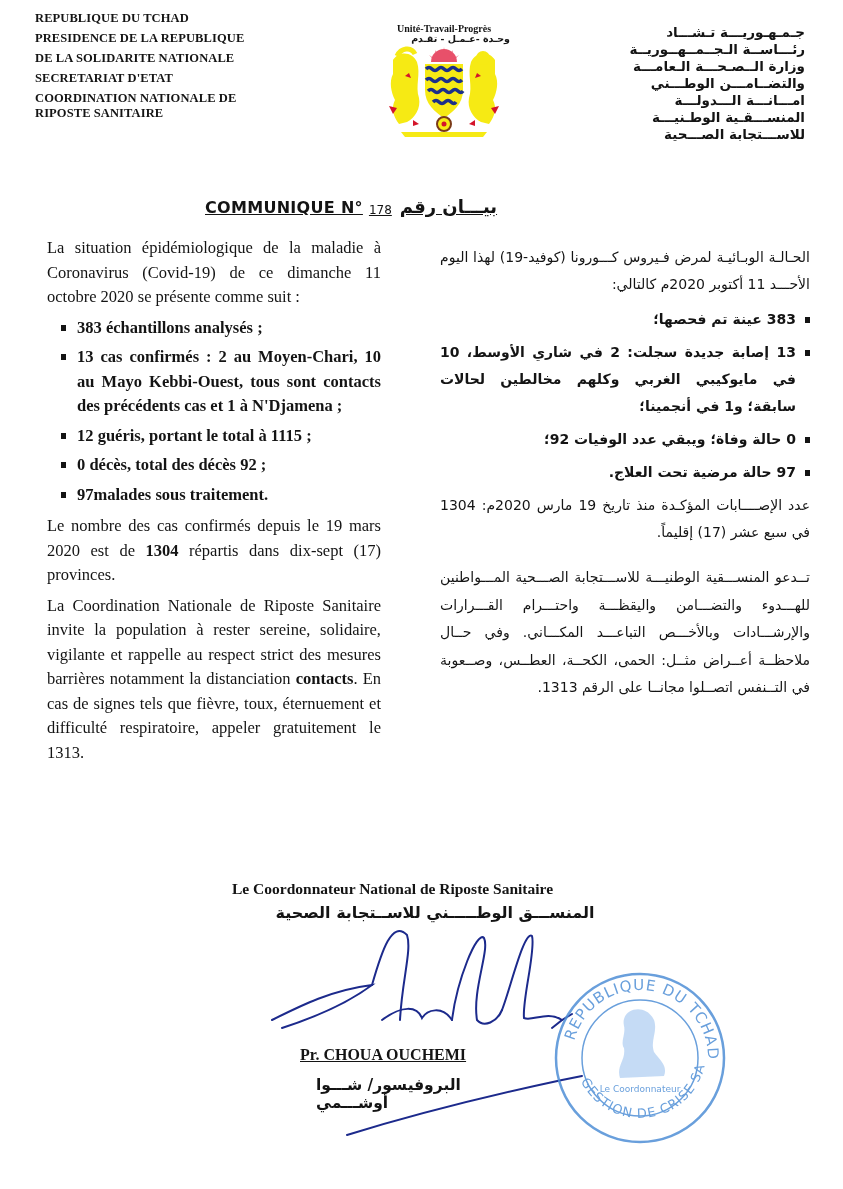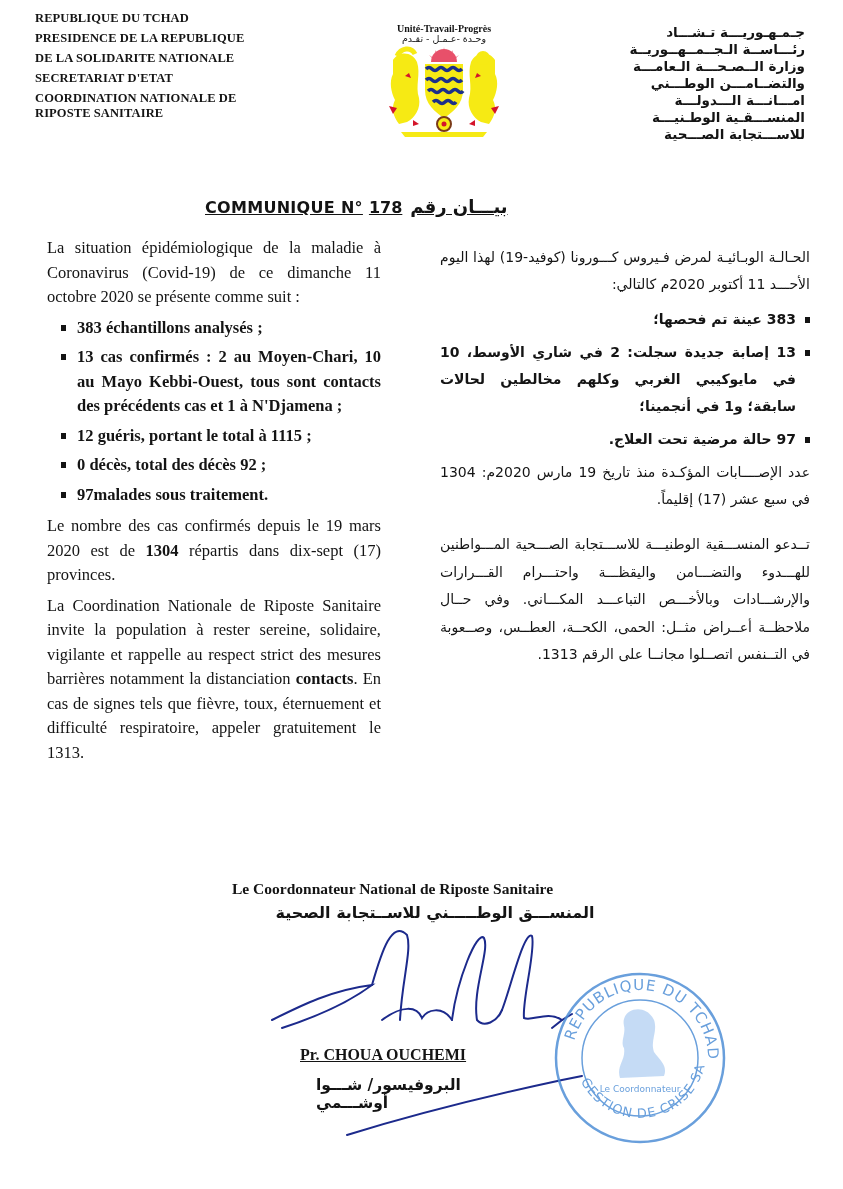--- a/index.html
+++ b/index.html
@@ -8,30 +8,30 @@
   .sans { font-family: "DejaVu Sans", "Liberation Sans", sans-serif; }
 
   
   .hdr-left { position: absolute; left: 35px; top: 12px; width: 340px; font-weight: bold; font-size: 12.5px; line-height: 1; }
   .hdr-left .ln { margin-bottom: 7.5px; letter-spacing: 0.1px; }
   .hdr-left .ln.tight { margin-bottom: 2px; }
 
   
   .emblem { position: absolute; left: 378px; top: 24px; width: 132px; text-align: center; }
   .emblem .motto-fr { font-size: 10px; font-weight: bold; line-height: 1; }
-  .emblem .motto-ar { font-size: 9.5px; font-weight: normal; line-height: 1.1; direction: rtl; }
+  .emblem .motto-ar { font-size: 9.5px; font-weight: bold; line-height: 1.1; direction: rtl; text-align: right; }
   .emblem svg { display: block; margin: 2px auto 0; }
 
   
   .hdr-right { position: absolute; right: 38px; top: 24px; width: 200px; direction: rtl; text-align: right; font-weight: bold; font-size: 13.5px; line-height: 17px; }
 
   
   .title { position: absolute; left: 205px; top: 196px; width: 420px; display: flex; align-items: flex-end; gap: 0; }
   .title .t-fr { font-size: 16px; font-weight: bold; text-decoration: underline; letter-spacing: 0.3px; }
-  .title .t-num { font-size: 16px; font-weight: bold; text-decoration: underline; margin-left: 6px; }
+  .title .t-num { font-size: 12px; font-weight: normal; text-decoration: underline; margin-left: 6px; }
   .title .t-ar { font-size: 18px; font-weight: bold; text-decoration: underline; direction: rtl; margin-left: 8px; }
 
   
   .col-fr { position: absolute; left: 47px; top: 236px; width: 334px; font-size: 16.5px; line-height: 24.5px; text-align: justify; }
   .col-fr p { margin: 0 0 6px 0; }
   .col-fr ul { list-style: none; margin: 0 0 7px 0; padding: 0 0 0 14px; }
   .col-fr li { position: relative; padding-left: 16px; font-weight: bold; margin-bottom: 5px; }
   .col-fr li .bullet { position: absolute; left: 0; top: 9px; width: 5px; height: 6px; background: #141414; }
   .col-fr b { font-weight: bold; }
 
@@ -132,20 +132,21 @@
   </ul>
   <p><span>Le nombre des cas confirmés depuis le 19 mars 2020 est de </span><b>1304</b><span> répartis dans dix-sept (17) provinces.</span></p>
   <p><span>La Coordination Nationale de Riposte Sanitaire invite la population à rester sereine, solidaire, vigilante et rappelle au respect strict des mesures barrières notamment la distanciation </span><b>contacts</b><span>. En cas de signes tels que fièvre, toux, éternuement et difficulté respiratoire, appeler gratuitement le 1313.</span></p>
 </div>
 
 <div class="col-ar sans">
   <p>الحـالـة الوبـائيـة لمرض فـيروس كـــورونا (كوفيد-19) لهذا اليوم الأحـــد 11 أكتوبر 2020م كالتالي:</p>
   <ul>
     <li><span class="bullet"></span><span>383 عينة تم فحصها؛</span></li>
     <li><span class="bullet"></span><span>13 إصابة جديدة سجلت: 2 في شاري الأوسط، 10 في مايوكيبي الغربي وكلهم مخالطين لحالات سابقة؛ و1 في أنجمينا؛</span></li>
+    <li><span class="bullet"></span><span>0 حالة وفاة؛ ويبقي عدد الوفيات 92؛</span></li>
     <li><span class="bullet"></span><span>97 حالة مرضية تحت العلاج.</span></li>
   </ul>
   <p>عدد الإصــــابات المؤكـدة منذ تاريخ 19 مارس 2020م: 1304 في سبع عشر (17) إقليماً.</p>
   <p class="p-call">تــدعو المنســـقية الوطنيـــة للاســـتجابة الصـــحية المـــواطنين للهـــدوء والتضـــامن واليقظـــة واحتـــرام القـــرارات والإرشـــادات وبالأخـــص التباعـــد المكـــاني. وفي حــال ملاحظــة أعــراض مثــل: الحمى، الكحــة، العطــس، وصــعوبة في التــنفس اتصــلوا مجانــا على الرقم 1313.</p>
 </div>
 
 <div class="sig-fr-title serif">Le Coordonnateur National de Riposte Sanitaire</div>
 <div class="sig-ar-title sans">المنســـق الوطـــــني للاســتجابة الصحية</div>
 
 <svg class="signature" width="330" height="250" viewBox="0 0 330 250">

